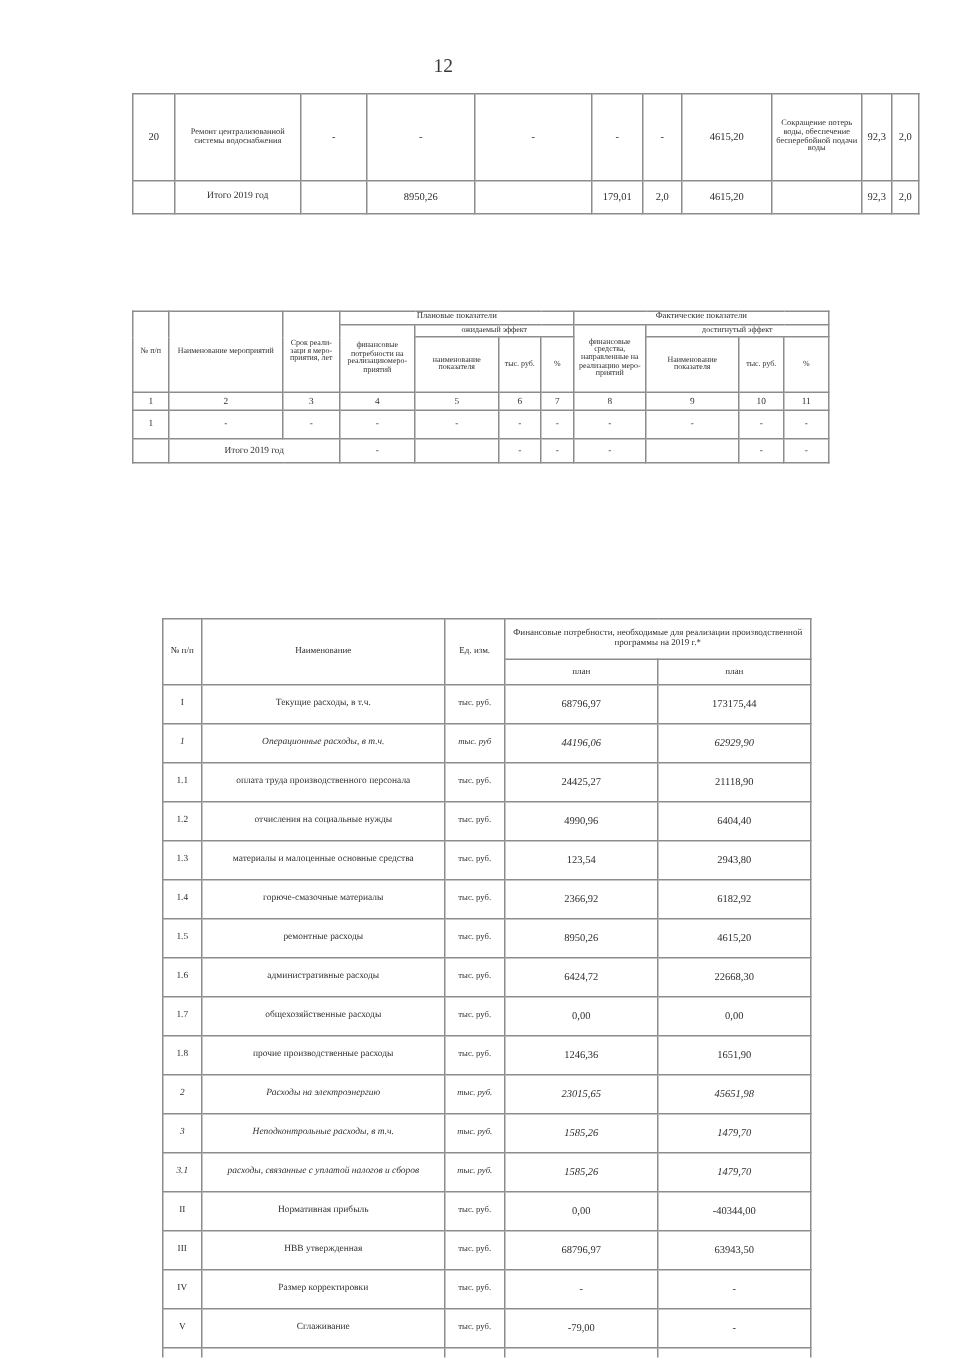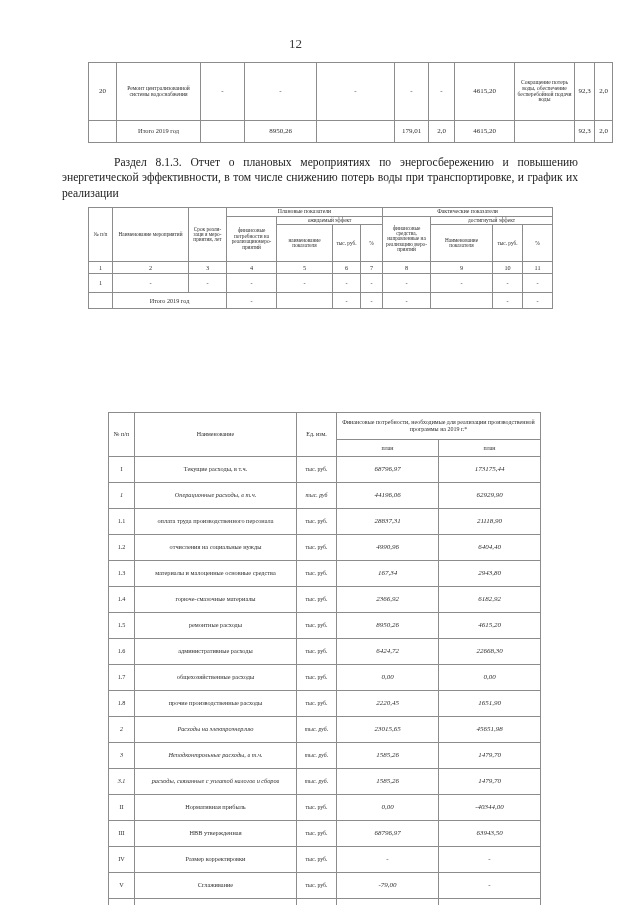--- a/index.html
+++ b/index.html
@@ -67,21 +67,21 @@
 
   
   .tbl-814{
     position:absolute;left:108px;top:412px;width:432px;
     font-size:6px;
   }
   .tbl-814 td{height:23px;}
   .tbl-814 td.hd{height:auto;}
   .tbl-814 .name{font-size:6.3px;}
   .tbl-814 .unit{font-size:5.8px;line-height:1.12;}
-  .tbl-814 .val{font-size:7px;font-style:italic;}
+  .tbl-814 .val{font-size:7px;}
   .tbl-814 .idx{font-size:6.2px;}
   .tbl-814 .toph{font-size:6px;line-height:1.15;}
 
   
   .footnote{
     position:absolute;left:62px;top:838px;width:516px;
     font-size:11.4px;line-height:1.3;text-align:justify;
   }
   .footnote .star{display:inline-block;width:46px;}
 </style>
@@ -129,21 +129,20 @@
         <td class="val">179,01</td>
         <td class="val">2,0</td>
         <td class="val">4615,20</td>
         <td class="c"></td>
         <td class="val">92,3</td>
         <td class="val">2,0</td>
       </tr>
     </tbody>
   </table>
 
-  <div class="heading" style="top:155px"><span class="ind"></span><span>Раздел  8.1.3.  Отчет  о  плановых  мероприятиях  по  энергосбережению  и повышению энергетической эффективности, в том числе снижению потерь воды при транспортировке, и график их реализации</span></div>
 
   <table class="doc tbl-813">
     <colgroup>
       <col style="width:24px">
         <col style="width:76px">
         <col style="width:38px">
       <col style="width:50px">
         <col style="width:56px">
         <col style="width:28px">
       <col style="width:22px">
@@ -247,35 +246,35 @@
         <td class="idx it">1</td>
         <td class="l name it">Операционные расходы, в т.ч.</td>
         <td class="unit it">тыс. руб</td>
         <td class="val it">44196,06</td>
         <td class="val it">62929,90</td>
       </tr>
       <tr>
         <td class="idx">1.1</td>
         <td class="l name">оплата труда производственного персонала</td>
         <td class="unit">тыс. руб.</td>
-        <td class="val">28837,31</td>
+        <td class="val">24425,27</td>
         <td class="val">21118,90</td>
       </tr>
       <tr>
         <td class="idx">1.2</td>
         <td class="l name">отчисления на социальные нужды</td>
         <td class="unit">тыс. руб.</td>
         <td class="val">4990,96</td>
         <td class="val">6404,40</td>
       </tr>
       <tr>
         <td class="idx">1.3</td>
         <td class="l name">материалы и малоценные основные средства</td>
         <td class="unit">тыс. руб.</td>
-        <td class="val">167,34</td>
+        <td class="val">123,54</td>
         <td class="val">2943,80</td>
       </tr>
       <tr>
         <td class="idx">1.4</td>
         <td class="l name">горюче-смазочные материалы</td>
         <td class="unit">тыс. руб.</td>
         <td class="val">2366,92</td>
         <td class="val">6182,92</td>
       </tr>
       <tr>
@@ -296,21 +295,21 @@
         <td class="idx">1.7</td>
         <td class="l name">общехозяйственные расходы</td>
         <td class="unit">тыс. руб.</td>
         <td class="val">0,00</td>
         <td class="val">0,00</td>
       </tr>
       <tr>
         <td class="idx">1.8</td>
         <td class="l name">прочие производственные расходы</td>
         <td class="unit">тыс. руб.</td>
-        <td class="val">2220,45</td>
+        <td class="val">1246,36</td>
         <td class="val">1651,90</td>
       </tr>
       <tr>
         <td class="idx it">2</td>
         <td class="l name it">Расходы на электроэнергию</td>
         <td class="unit it">тыс. руб.</td>
         <td class="val it">23015,65</td>
         <td class="val it">45651,98</td>
       </tr>
       <tr>

